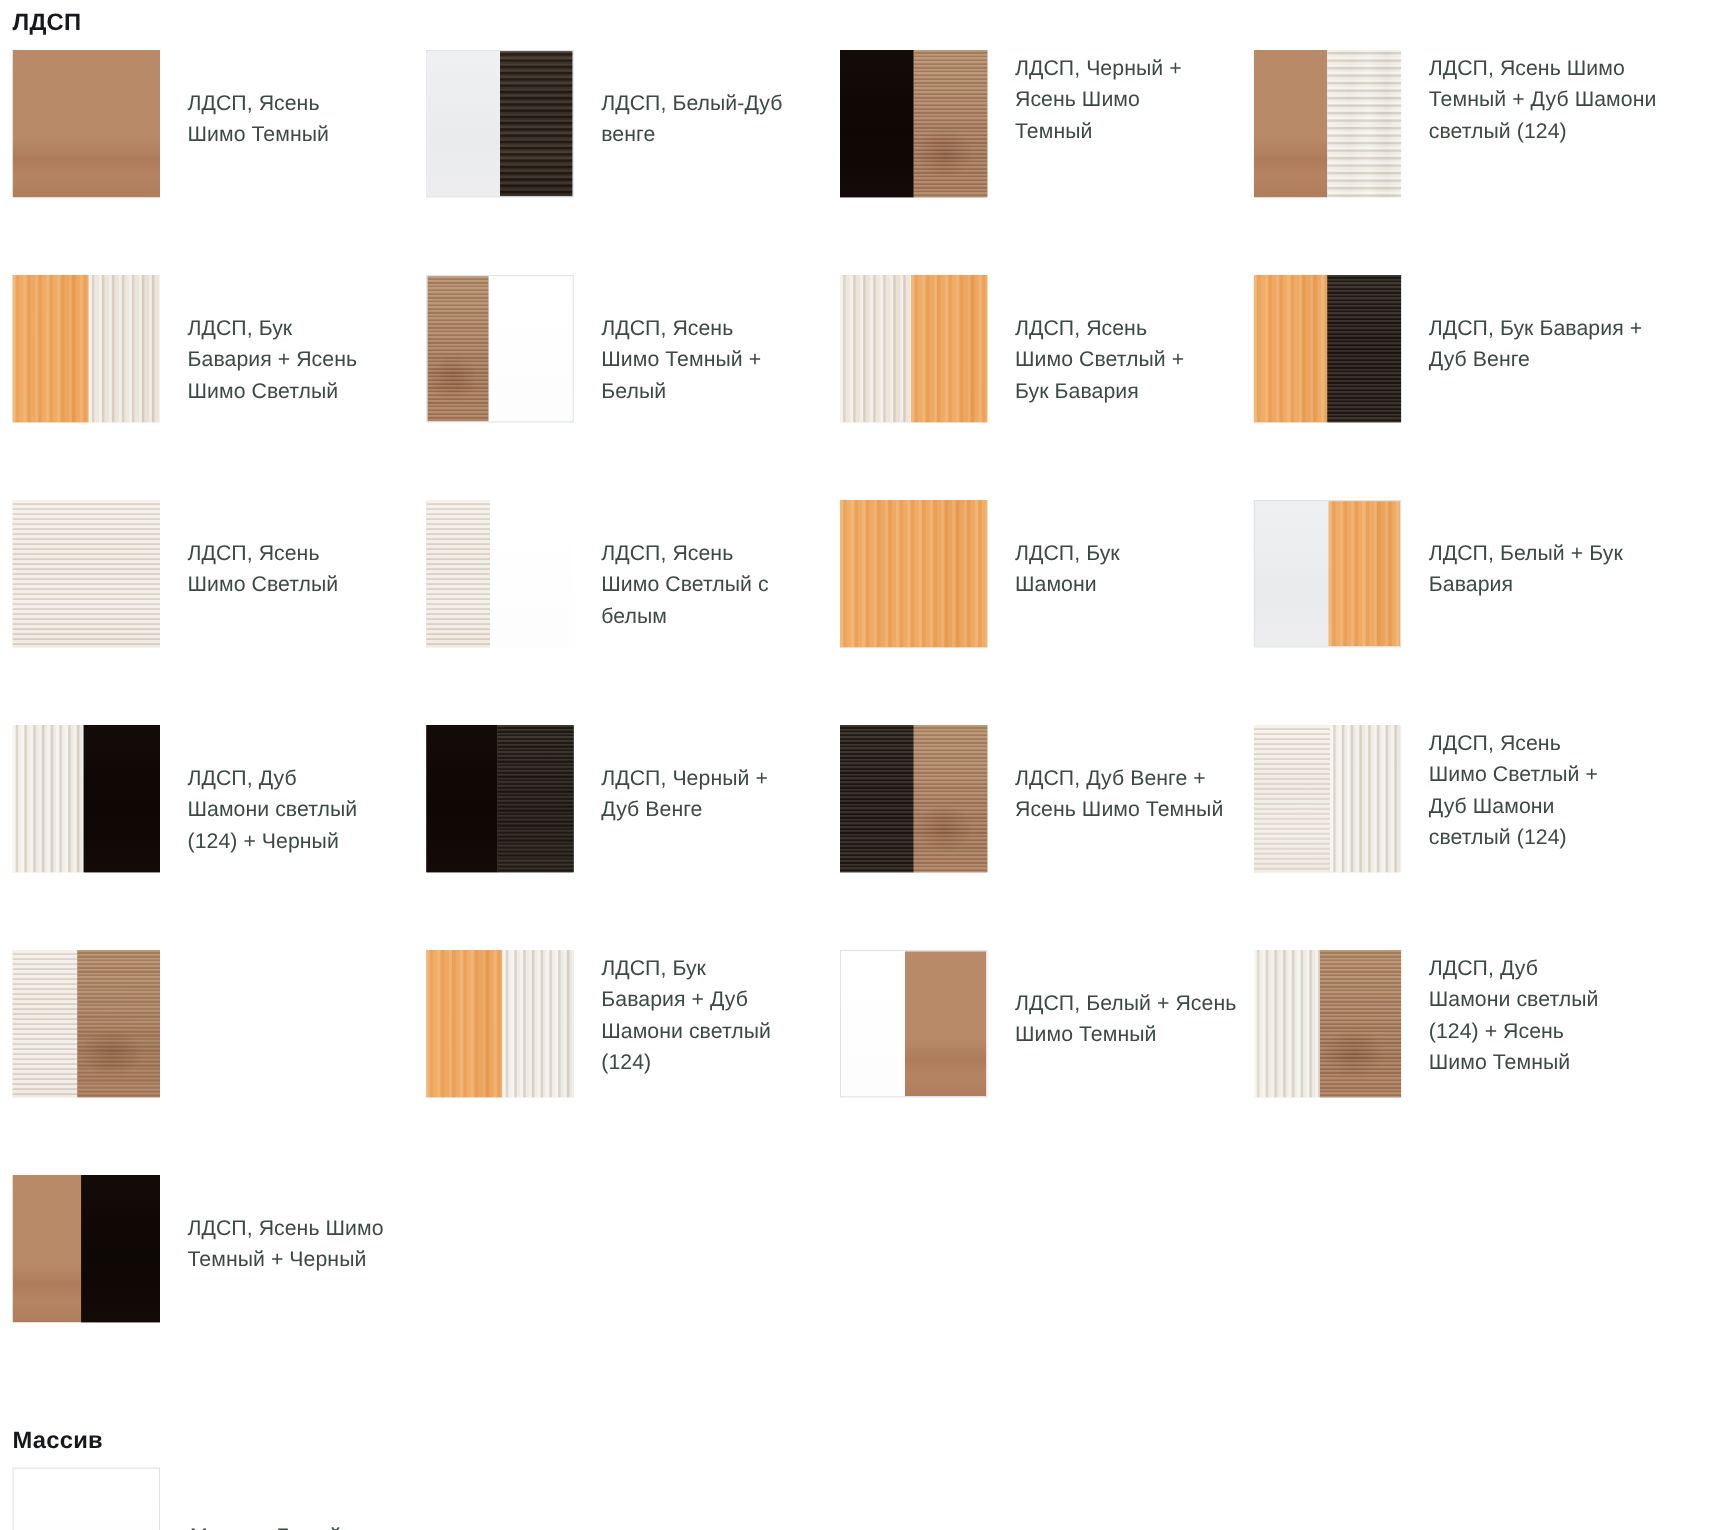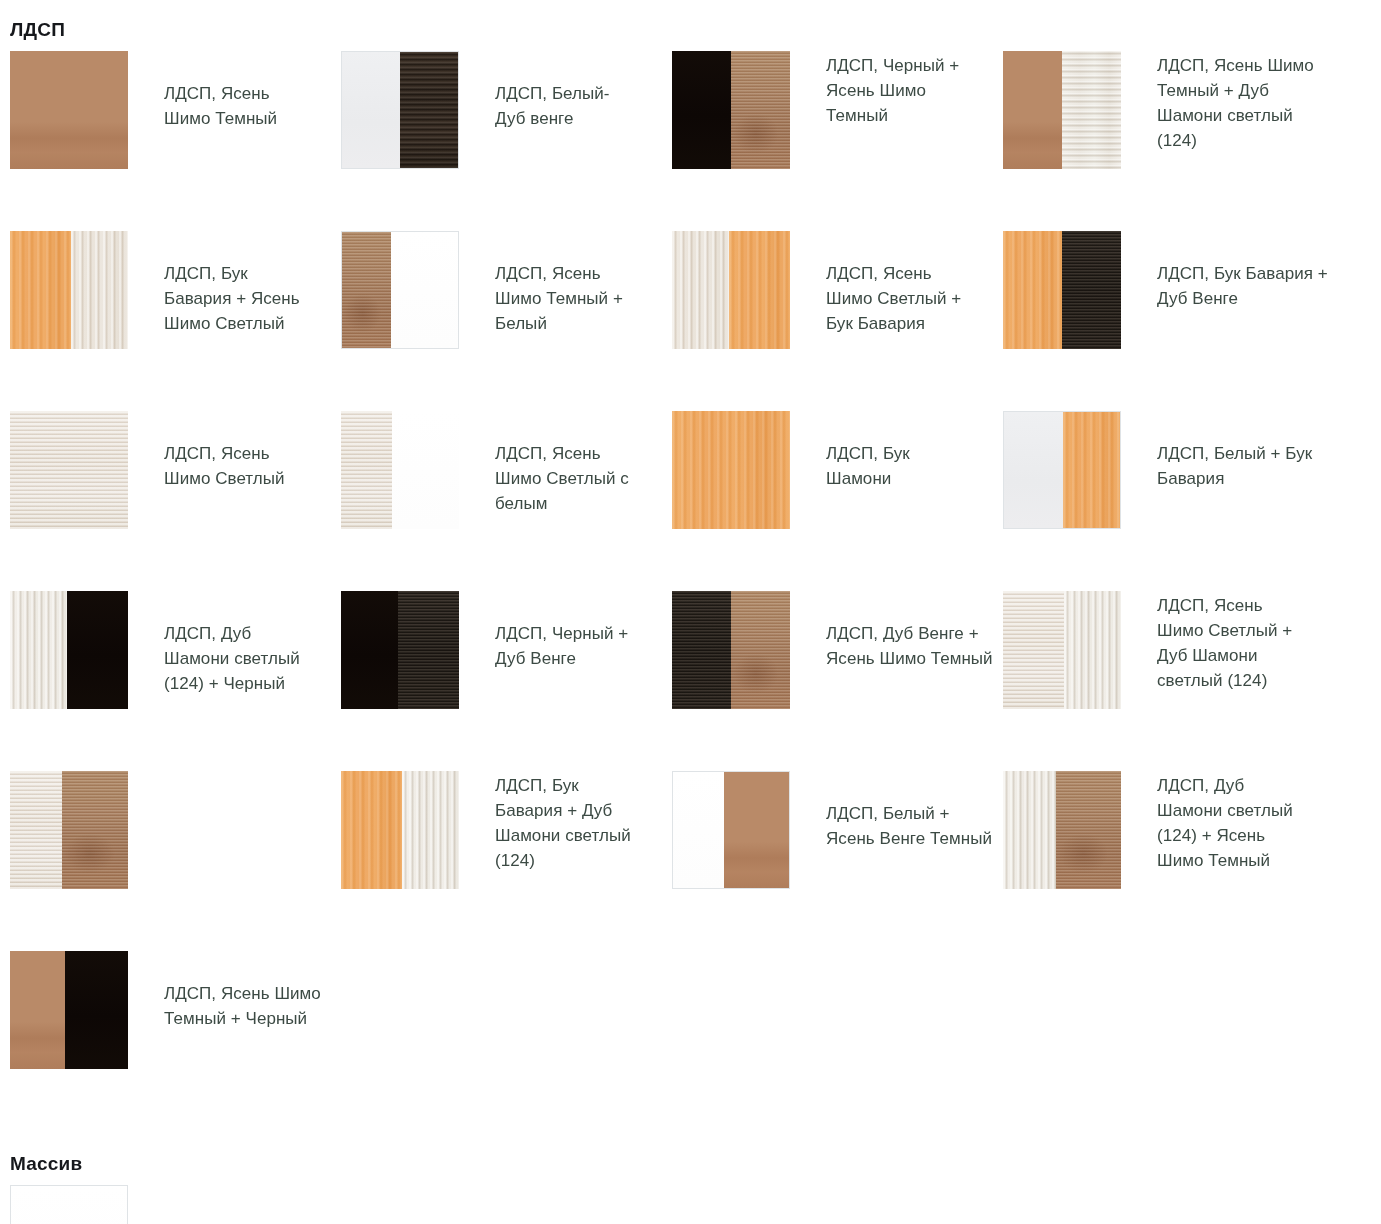--- a/index.html
+++ b/index.html
@@ -18,21 +18,21 @@
 
   .section-title {
     font-size: 19px;
     font-weight: bold;
     color: #16181c;
     letter-spacing: 0.2px;
     padding: 10px 0 0 10px;
     margin: 0;
     line-height: 22px;
   }
-  #section-ldsp .section-title { padding-top: 19px; }
+  #section-ldsp .section-title { padding-top: 8px; }
   #section-massiv .section-title { padding-top: 22px; }
 
   .grid {
     display: grid;
     grid-template-columns: 331px 331px 331px 379px;
     padding-left: 10px;
     margin-top: 10px;
   }
 
   .item {
@@ -164,21 +164,21 @@
   .f-bely-gray {
     background-color: #ecedef;
     background-image: linear-gradient(180deg, #eff0f2 0%, #eaebed 60%, #ededef 100%);
   }
 
   
   .label {
     font-size: 17px;
     line-height: 25px;
     color: #3c4a44;
-    padding-left: 36px;
+    padding-left: 22px;
     padding-top: 17px;
     max-width: 175px;
     letter-spacing: 0.05px;
   }
   .item.c4 .label { max-width: 210px; }
   .item.lbl-top .label { padding-top: 2px; }
   .item.lbl-mid .label { padding-top: 30px; }
   .item.lbl-mid2 .label { padding-top: 42px; }
   .massiv-item .label { padding-top: 52px; padding-left: 24px; max-width: 260px; }
 </style>
@@ -310,21 +310,21 @@
             <div class="half f-buk" style="width: 52%;"></div>
             <div class="half f-dub-shamoni-v" style="width: 48%;"></div>
           </div>
           <div class="label">ЛДСП, Бук Бавария + Дуб Шамони светлый (124)</div>
         </div>
         <div class="item c4 lbl-mid">
           <div class="swatch bordered">
             <div class="half f-bely" style="width: 44%;"></div>
             <div class="half f-yasen-temny" style="width: 56%;"></div>
           </div>
-          <div class="label">ЛДСП, Белый + Ясень Венге Темный</div>
+          <div class="label">ЛДСП, Белый + Ясень Шимо Темный</div>
         </div>
         <div class="item c2 lbl-top">
           <div class="swatch">
             <div class="half f-dub-shamoni-v" style="width: 45%;"></div>
             <div class="half f-yasen-temny2" style="width: 55%;"></div>
           </div>
           <div class="label">ЛДСП, Дуб Шамони светлый (124) + Ясень Шимо Темный</div>
         </div>
         <div class="item c4 lbl-mid">
           <div class="swatch">

